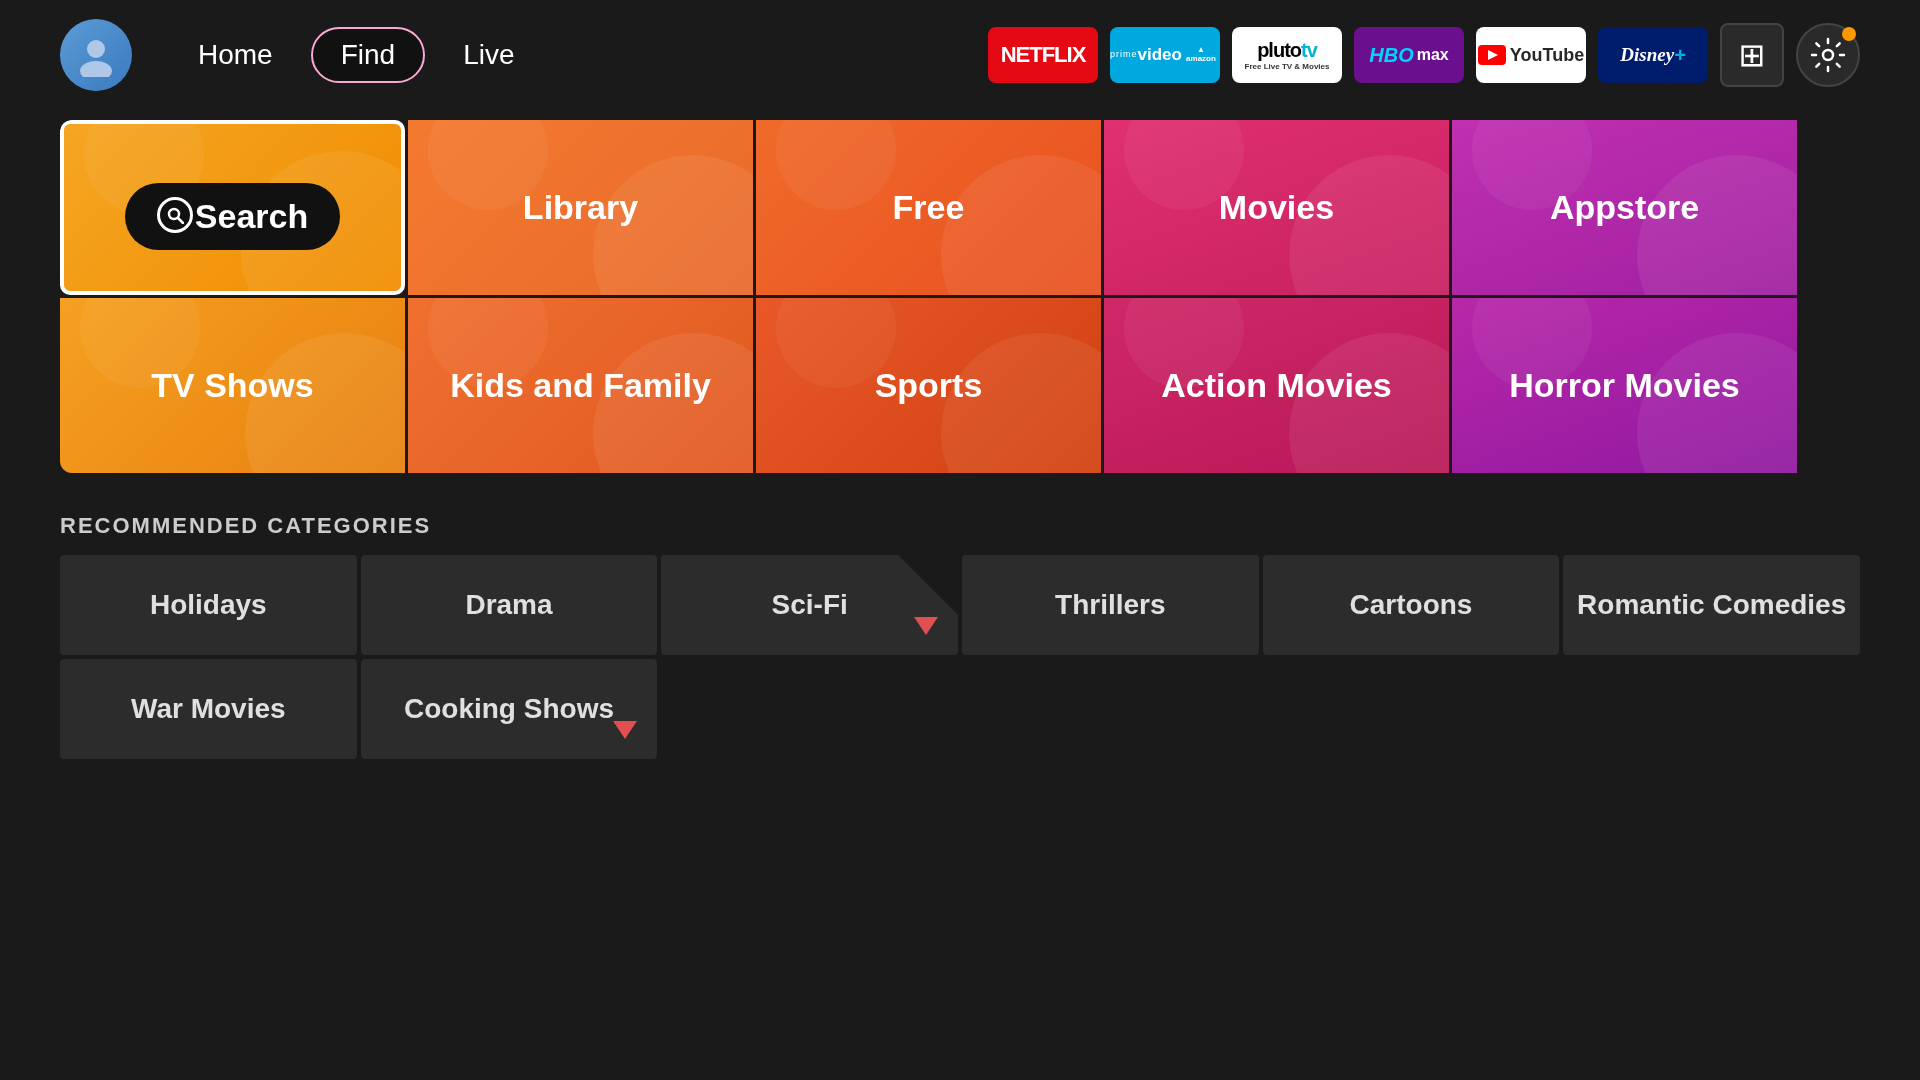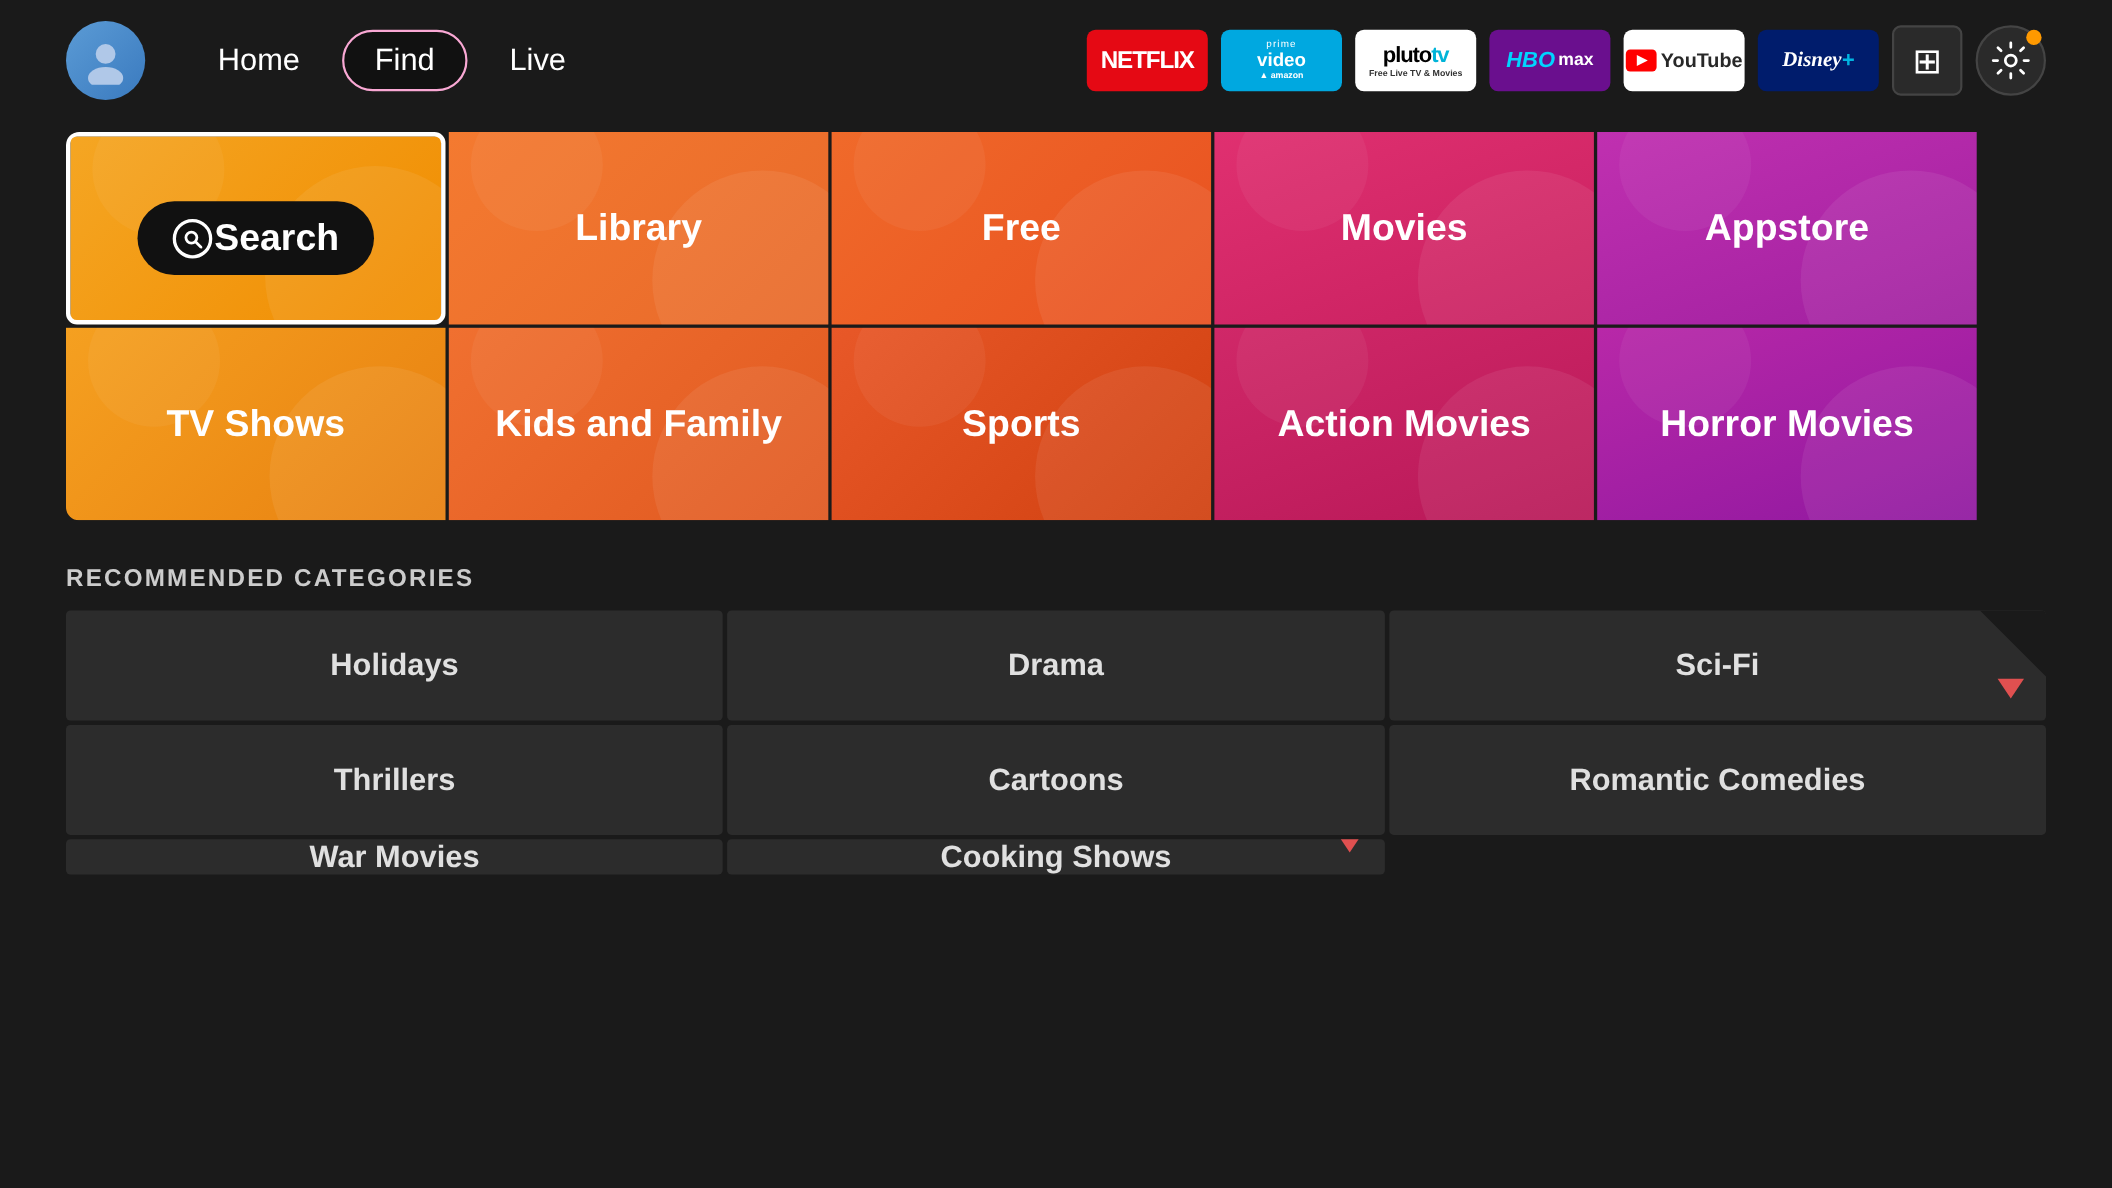--- a/index.html
+++ b/index.html
@@ -181,21 +181,20 @@
       background: rgba(255,255,255,0.05);
       top: -30px;
       left: 20px;
     }
 
     .search-pill {
       background: #111;
       border-radius: 40px;
       padding: 14px 32px;
       display: flex;
-      align-items: center;
       gap: 2px;
       z-index: 3;
       margin-top: 18px;
     }
 
     .search-icon-circle {
       width: 36px;
       height: 36px;
       border-radius: 50%;
       border: 3px solid white;
@@ -220,21 +219,21 @@
     .recommended-title {
       font-size: 22px;
       font-weight: 700;
       letter-spacing: 2px;
       color: #ccc;
       margin-bottom: 16px;
     }
 
     .recommended-grid {
       display: grid;
-      grid-template-columns: repeat(3, 1fr);
+      grid-template-columns: repeat(6, 1fr);
       grid-template-rows: 100px 100px;
       gap: 4px;
     }
 
     .rec-cell {
       background: #2c2c2c;
       display: flex;
       align-items: center;
       justify-content: center;
       font-size: 28px;
@@ -267,21 +266,20 @@
       width: 0;
       height: 0;
       border-style: solid;
       border-width: 18px 12px 0 12px;
       border-color: #e05050 transparent transparent transparent;
     }
 
     
     .prime-label {
       display: flex;
-      flex-direction: column;
       align-items: center;
       line-height: 1.1;
     }
 
     .prime-top { font-size: 9px; font-weight: 400; letter-spacing: 1px; }
     .prime-main { font-size: 17px; font-weight: 700; }
     .prime-sub { font-size: 9px; font-weight: 700; }
 
     .pluto-logo {
       display: flex;

